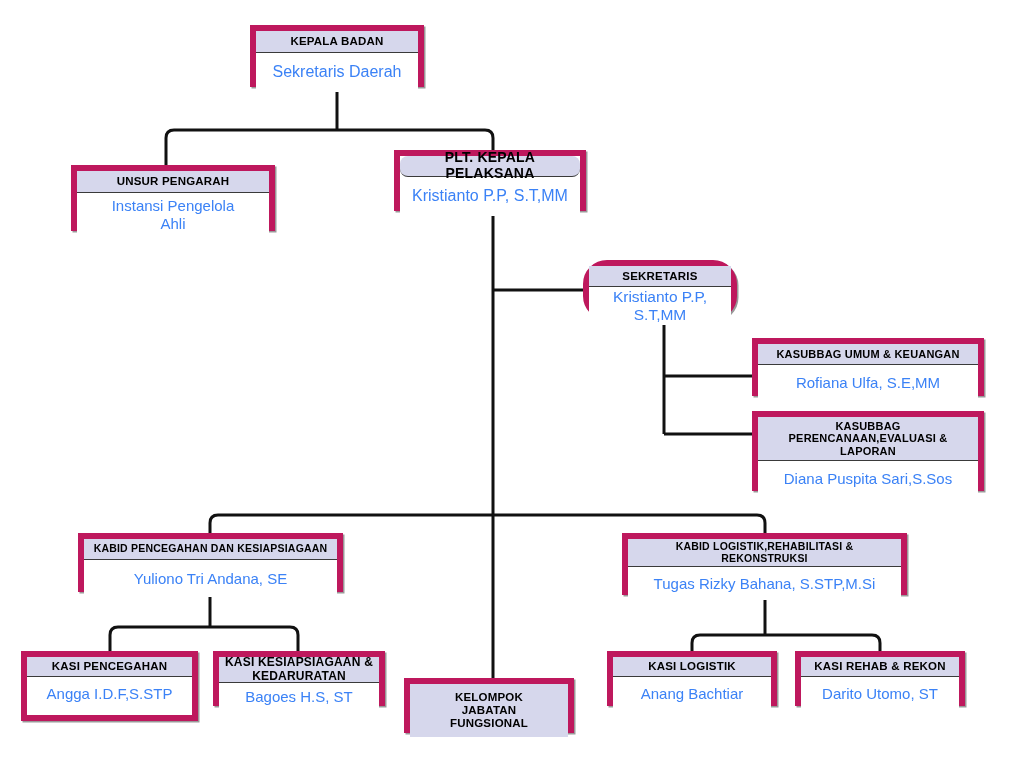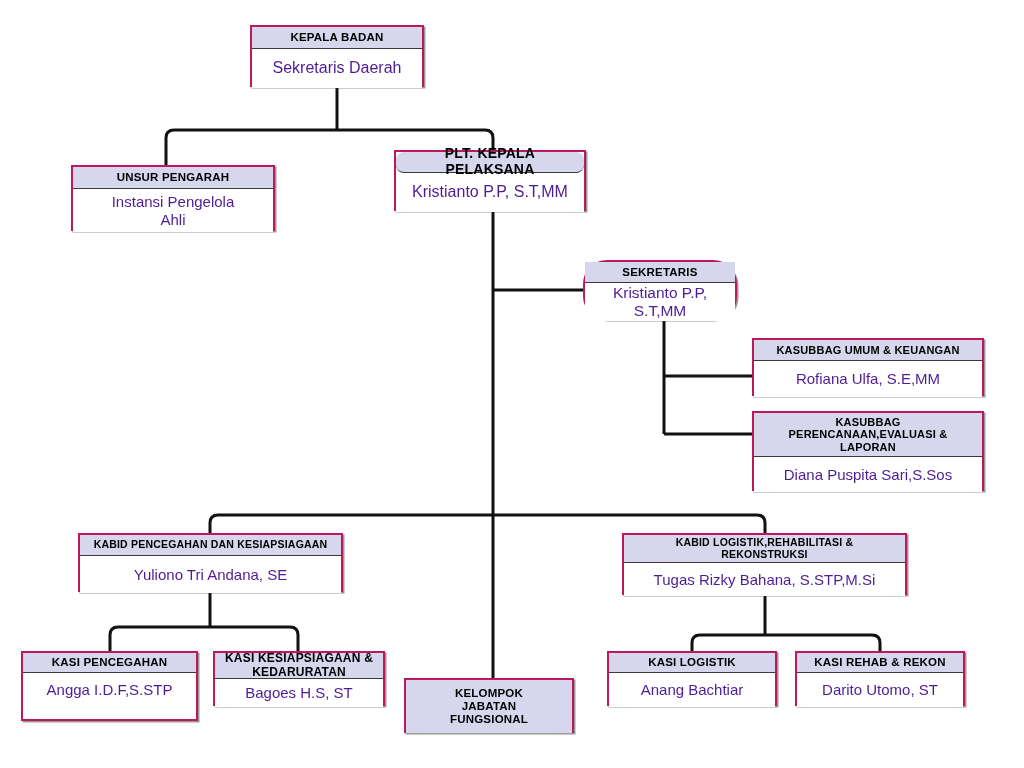--- a/index.html
+++ b/index.html
@@ -12,42 +12,42 @@
   }
   #chart-root{position:relative;width:1024px;height:768px;}
 
   
   #connectors{position:absolute;left:0;top:0;width:1024px;height:768px;}
 
   
   .node{
     position:absolute;
     box-sizing:border-box;
-    border:2px solid #be185d;
+    border:6px solid #be185d;
     background:#ffffff;
     box-shadow:1.5px 1.5px 0 rgba(70,70,70,.55);
   }
   .node .hdr{
     box-sizing:border-box;
     background:#d6d7ec;
     border-bottom:1px solid #3a3a3a;
     color:#000;
     font-weight:bold;
     text-align:center;
     letter-spacing:.2px;
     display:flex;
     align-items:center;
     justify-content:center;
     line-height:1.12;
     padding:2px 3px;
   }
   .node .body{
     box-sizing:border-box;
     background:#ffffff;
-    color:#4c1d95;
+    color:#3b82f6;
     text-align:center;
     display:flex;
     align-items:center;
     justify-content:center;
     line-height:1.18;
     padding:2px 4px;
   }
   .node.solid{background:#d6d7ec;}
   .node.solid .hdr{border-bottom:none;background:#d6d7ec;}
 

